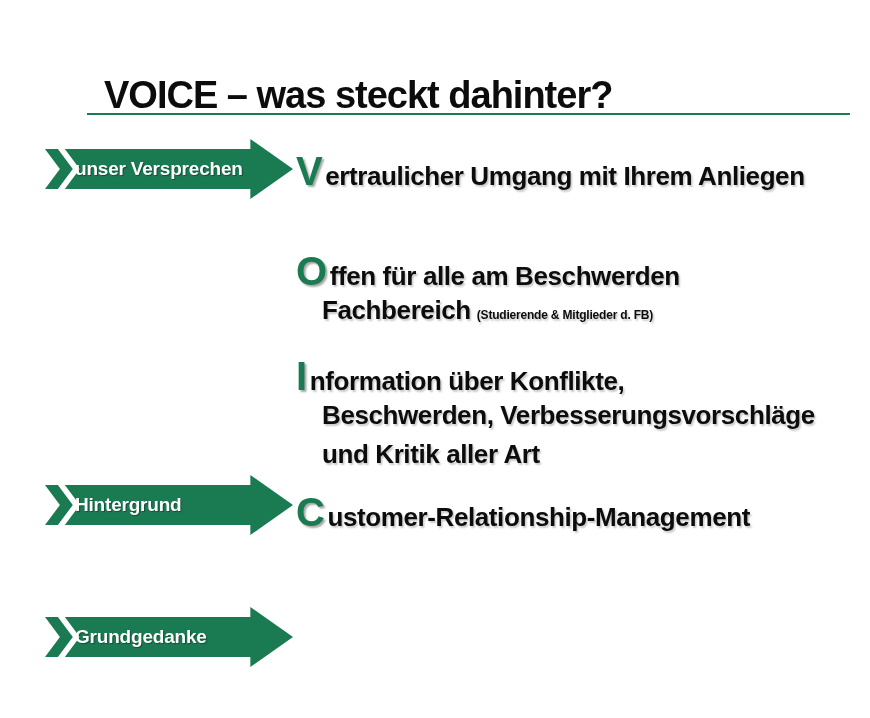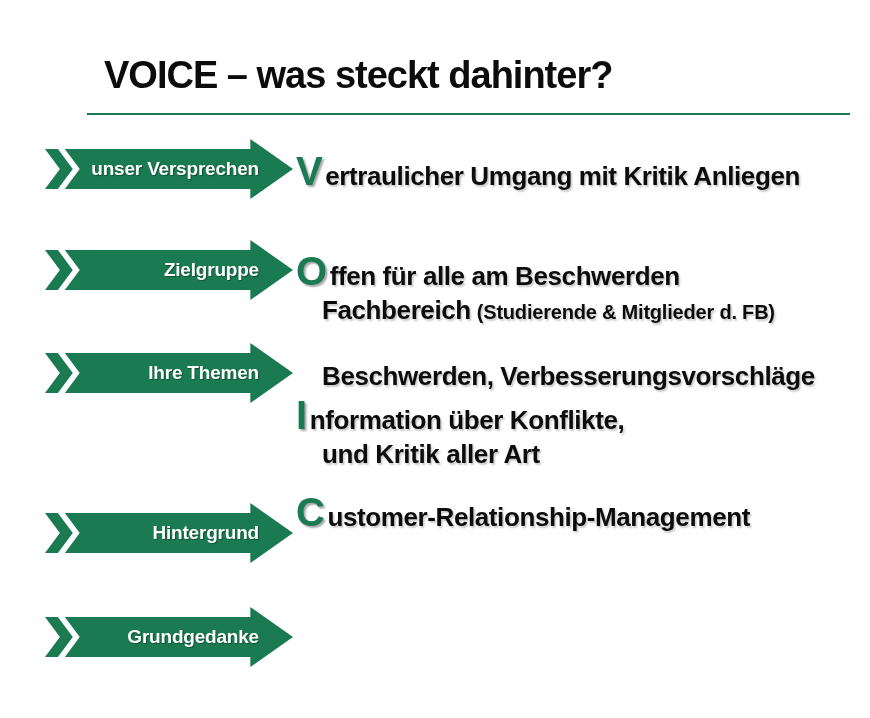--- a/index.html
+++ b/index.html
@@ -12,38 +12,38 @@
     width:870px;height:718px;
     background:#ffffff;
     font-family:"Liberation Sans", sans-serif;
     position:relative;
     overflow:hidden;
   }
   .slide{position:absolute;inset:0;}
 
   
   .title{
-    position:absolute;left:104px;top:54px;
+    position:absolute;left:104px;top:74px;
     font-size:38px;font-weight:700;color:var(--ink);
     letter-spacing:-1px;white-space:nowrap;
   }
   .title-underline{
     position:absolute;left:87px;top:113px;width:763px;height:2px;
     background:var(--green);
   }
 
   
   .arrow{
     position:absolute;left:45px;width:248px;height:62px;
   }
   .arrow svg{position:absolute;inset:0;width:100%;height:100%;}
   .arrow .shape{fill:var(--green);}
   .arrow-label{
     position:absolute;left:30px;top:11px;width:184px;height:56px;
-    line-height:40px;text-align:right;
+    line-height:40px;text-align:left;
     color:var(--label);font-size:19px;font-weight:700;letter-spacing:-0.2px;
     text-shadow:1px 1px 1px rgba(0,0,0,0.35);
     white-space:nowrap;
   }
 
   
   .textblock{
     position:absolute;left:296px;
     color:var(--ink);
   }
@@ -53,68 +53,54 @@
     text-shadow:1.5px 1.5px 2px rgba(0,0,0,0.22);
   }
   .line.cont{padding-left:26px;}
   .big{
     font-size:40px;line-height:39px;font-weight:700;
     color:var(--green);
     margin-right:3px;
     text-shadow:2px 2px 2px rgba(0,0,0,0.35);
   }
   .note{
-    font-size:20px;letter-spacing:-0.2px;margin-left:6px;
+    font-size:12px;letter-spacing:-0.2px;margin-left:6px;
   }
 </style>
 </head>
 <body>
 
 <div class="slide">
 
   <div class="title">VOICE – was steckt dahinter?</div>
   <div class="title-underline"></div>
 
   <div class="arrow" style="top:138px">
     <svg viewBox="0 0 250 62" preserveAspectRatio="none">
       <polygon class="shape" points="0,11 13,11 28,31 13,51 0,51 15,31"></polygon>
       <polygon class="shape" points="20,11 207,11 207,1 250,31 207,61 207,51 20,51 35,31"></polygon>
     </svg>
     <span class="arrow-label">unser Versprechen</span>
   </div>
   <div class="textblock" style="top:152px">
-    <div class="line"><span class="big">V</span><span>ertraulicher Umgang mit Kritik Anliegen</span></div>
+    <div class="line"><span class="big">V</span><span>ertraulicher Umgang mit Ihrem Anliegen</span></div>
   </div>
 
-  <div class="arrow" style="top:239px">
-    <svg viewBox="0 0 250 62" preserveAspectRatio="none">
-      <polygon class="shape" points="0,11 13,11 28,31 13,51 0,51 15,31"></polygon>
-      <polygon class="shape" points="20,11 207,11 207,1 250,31 207,61 207,51 20,51 35,31"></polygon>
-    </svg>
-    <span class="arrow-label">Zielgruppe</span>
-  </div>
   <div class="textblock" style="top:252px">
     <div class="line"><span class="big">O</span><span>ffen für alle am Beschwerden</span></div>
     <div class="line cont"><span>Fachbereich</span><span class="note">(Studierende &amp; Mitglieder d. FB)</span></div>
   </div>
 
-  <div class="arrow" style="top:342px">
-    <svg viewBox="0 0 250 62" preserveAspectRatio="none">
-      <polygon class="shape" points="0,11 13,11 28,31 13,51 0,51 15,31"></polygon>
-      <polygon class="shape" points="20,11 207,11 207,1 250,31 207,61 207,51 20,51 35,31"></polygon>
-    </svg>
-    <span class="arrow-label">Ihre Themen</span>
-  </div>
   <div class="textblock" style="top:357px">
+    <div class="line"><span class="big">I</span><span>nformation über Konflikte,</span></div>
     <div class="line cont">Beschwerden, Verbesserungsvorschläge</div>
-    <div class="line"><span class="big">I</span><span>nformation über Konflikte,</span></div>
     <div class="line cont">und Kritik aller Art</div>
   </div>
 
-  <div class="arrow" style="top:502px">
+  <div class="arrow" style="top:474px">
     <svg viewBox="0 0 250 62" preserveAspectRatio="none">
       <polygon class="shape" points="0,11 13,11 28,31 13,51 0,51 15,31"></polygon>
       <polygon class="shape" points="20,11 207,11 207,1 250,31 207,61 207,51 20,51 35,31"></polygon>
     </svg>
     <span class="arrow-label">Hintergrund</span>
   </div>
   <div class="textblock" style="top:493px">
     <div class="line"><span class="big">C</span><span>ustomer-Relationship-Management</span></div>
   </div>
 

